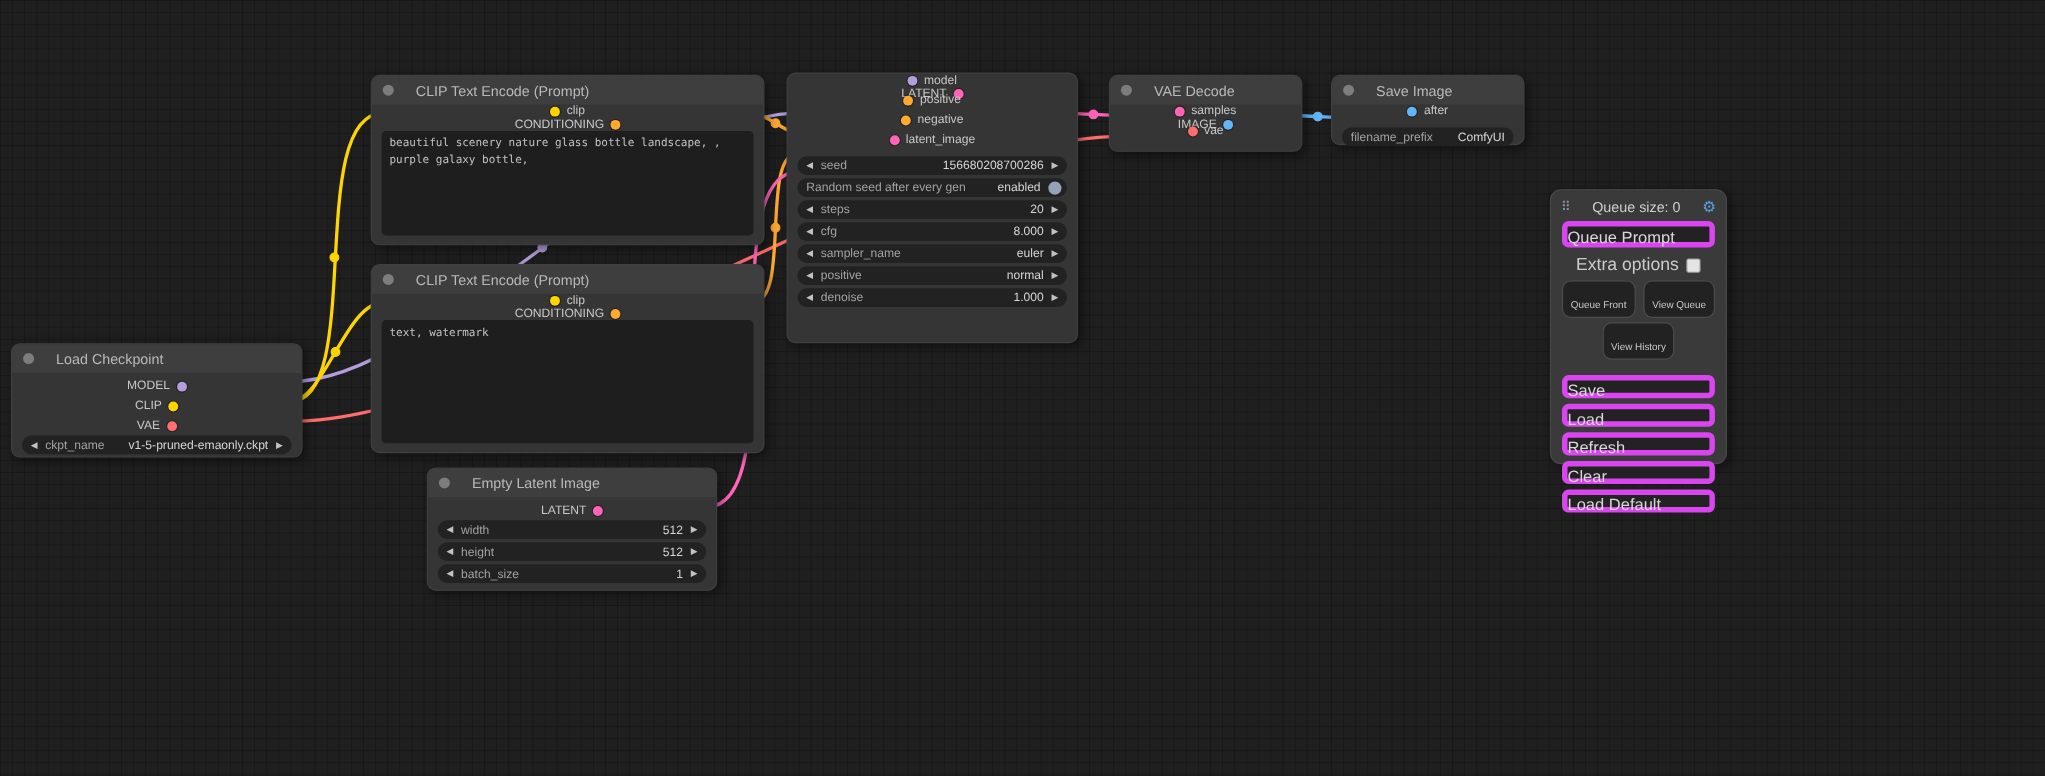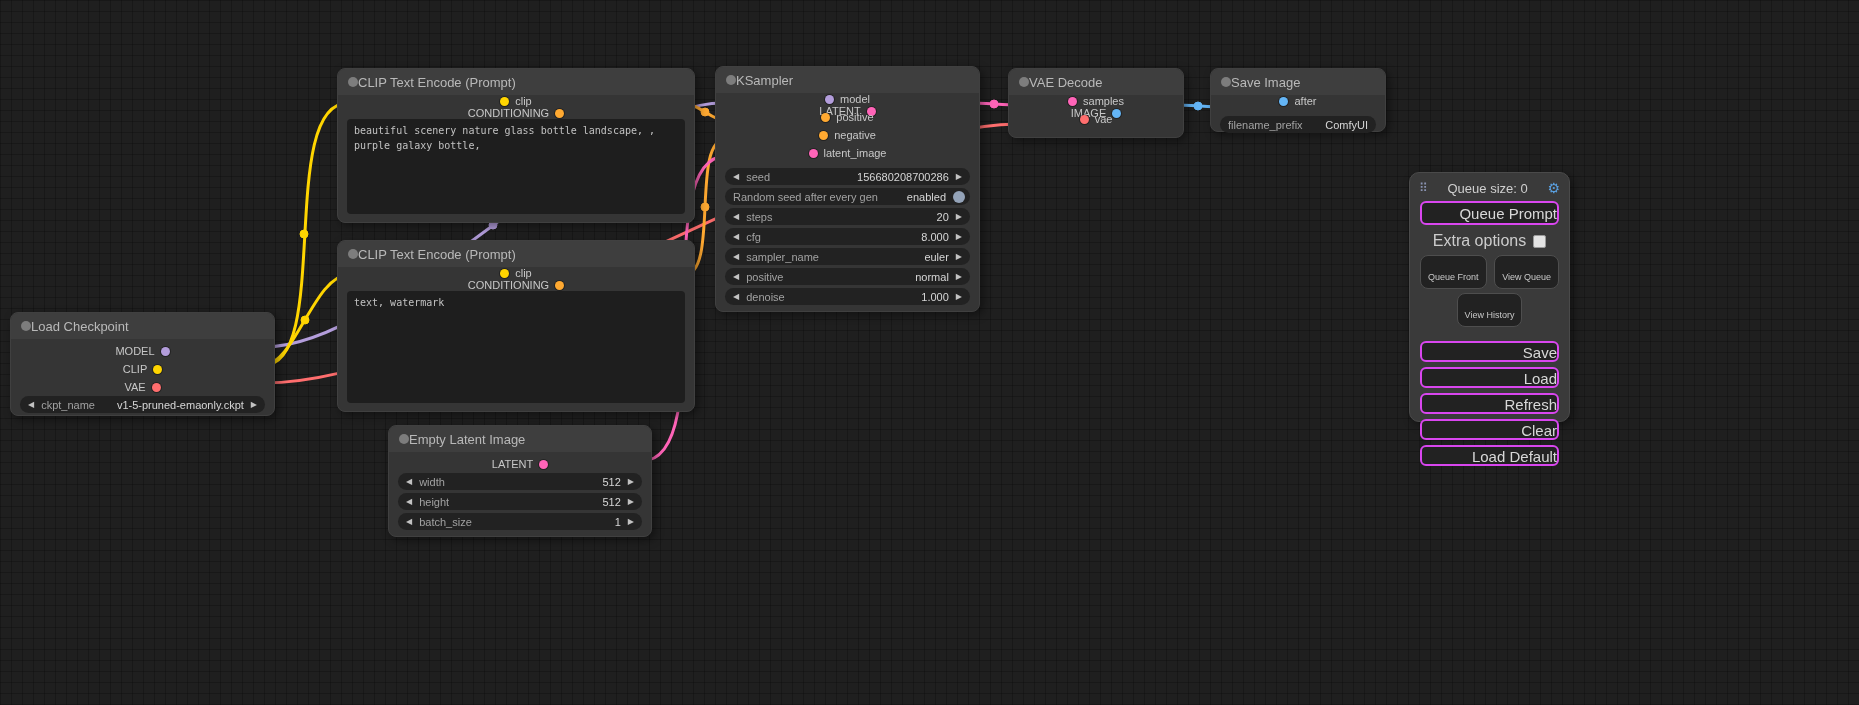--- a/index.html
+++ b/index.html
@@ -23,21 +23,21 @@
   .dk{stroke:none;}
   .dk.model{fill:#B39DDB;} .dk.clip{fill:#FFD500;} .dk.vae{fill:#FF6E6E;}
   .dk.cond{fill:#FFA931;} .dk.latent{fill:#FF64B8;} .dk.image{fill:#64B5F6;}
 
   .node{
     position:absolute;z-index:2;box-sizing:border-box;
     background:#353535;border:1px solid #404040;border-radius:8px;
     box-shadow:3px 3px 10px rgba(0,0,0,0.45);color:#cfcfcf;
   }
   .node-title{
-    height:26px;display:flex;align-items:center;gap:0;padding:0 10px;
+    height:26px;display:flex;align-items:center;gap:20px;padding:0 10px;
     background:#3e3e3e;border-radius:7px 7px 0 0;color:#b9b9b9;font-size:13px;
     white-space:nowrap;overflow:hidden;
   }
   .tdot{width:10px;height:10px;border-radius:50%;background:#7d7d7d;flex:0 0 auto;}
 
   .prow{display:flex;align-items:center;height:18px;padding:0 5px;font-size:11px;flex-direction:column;}
   .prow.between{justify-content:space-between;}
   .prow.end{justify-content:flex-end;}
   .port{display:flex;align-items:center;gap:6px;color:#c8c8c8;}
   .pdot{width:9px;height:9px;border-radius:50%;flex:0 0 auto;box-shadow:0 0 0 1px rgba(0,0,0,0.35);}
@@ -64,22 +64,22 @@
   .qpanel{
     position:absolute;left:1409px;top:172px;width:161px;height:250px;z-index:5;
     background:#3a3a3a;border:1px solid #4a4a4a;border-radius:10px;
     box-shadow:3px 3px 10px rgba(0,0,0,0.45);box-sizing:border-box;
   }
   .qhead{display:flex;align-items:center;justify-content:space-between;padding:7px 9px 1px;color:#cfcfcf;font-size:13px;}
   .qdrag{color:#8a93b2;font-size:12px;cursor:move;}
   .qgear{color:#5aa0e0;font-size:14px;cursor:pointer;}
   .qbtn{
     display:block;margin:5px 10px 0;width:calc(100% - 20px);height:21px;
-    background:#222;color:#d8d8d8;border:2px solid #d946ef;border-radius:6px;
-    font:15px "Liberation Sans",sans-serif;line-height:19px;text-align:right;cursor:pointer;padding:0;
+    background:#222;color:#d8d8d8;border:5px solid #d946ef;border-radius:6px;
+    font:15px "Liberation Sans",sans-serif;line-height:19px;text-align:left;cursor:pointer;padding:0;
   }
   .qbtn.prompt{height:24px;line-height:22px;margin-top:4px;}
   .qextra{display:flex;align-items:center;justify-content:center;gap:7px;margin-top:7px;color:#cccccc;font-size:16px;}
   .qcheck{width:11px;height:11px;background:#e4e4e4;border:1px solid #9a9a9a;border-radius:2px;display:inline-block;}
   .qrow-small{display:flex;justify-content:space-between;margin:5px 10px 0;}
   .qsmall{
     background:#222;color:#c8c8c8;border:1px solid #4e4e4e;border-radius:8px;
     font:9px "Liberation Sans",sans-serif;height:13px;line-height:11px;padding:16px 7px;cursor:pointer;
   }
   .qsmall.center{display:block;margin:4px auto 0;}
@@ -203,24 +203,20 @@
     </div>
     <div class="widget">
       <span class="warrow">◀</span>
       <span class="wlabel">batch_size</span>
       <span class="wvalue">1</span>
       <span class="warrow">▶</span>
     </div>
   </div>
 
   <div class="node" style="left:715px;top:66px;width:265px;height:246px;">
-    <div class="node-title">
-      <span class="tdot"></span>
-      <span>KSampler</span>
-    </div>
     <div class="prow between">
       <div class="port">
         <span class="pdot c-model"></span>
         <span>model</span>
       </div>
       <div class="port">
         <span>LATENT</span>
         <span class="pdot c-latent"></span>
       </div>
     </div>

